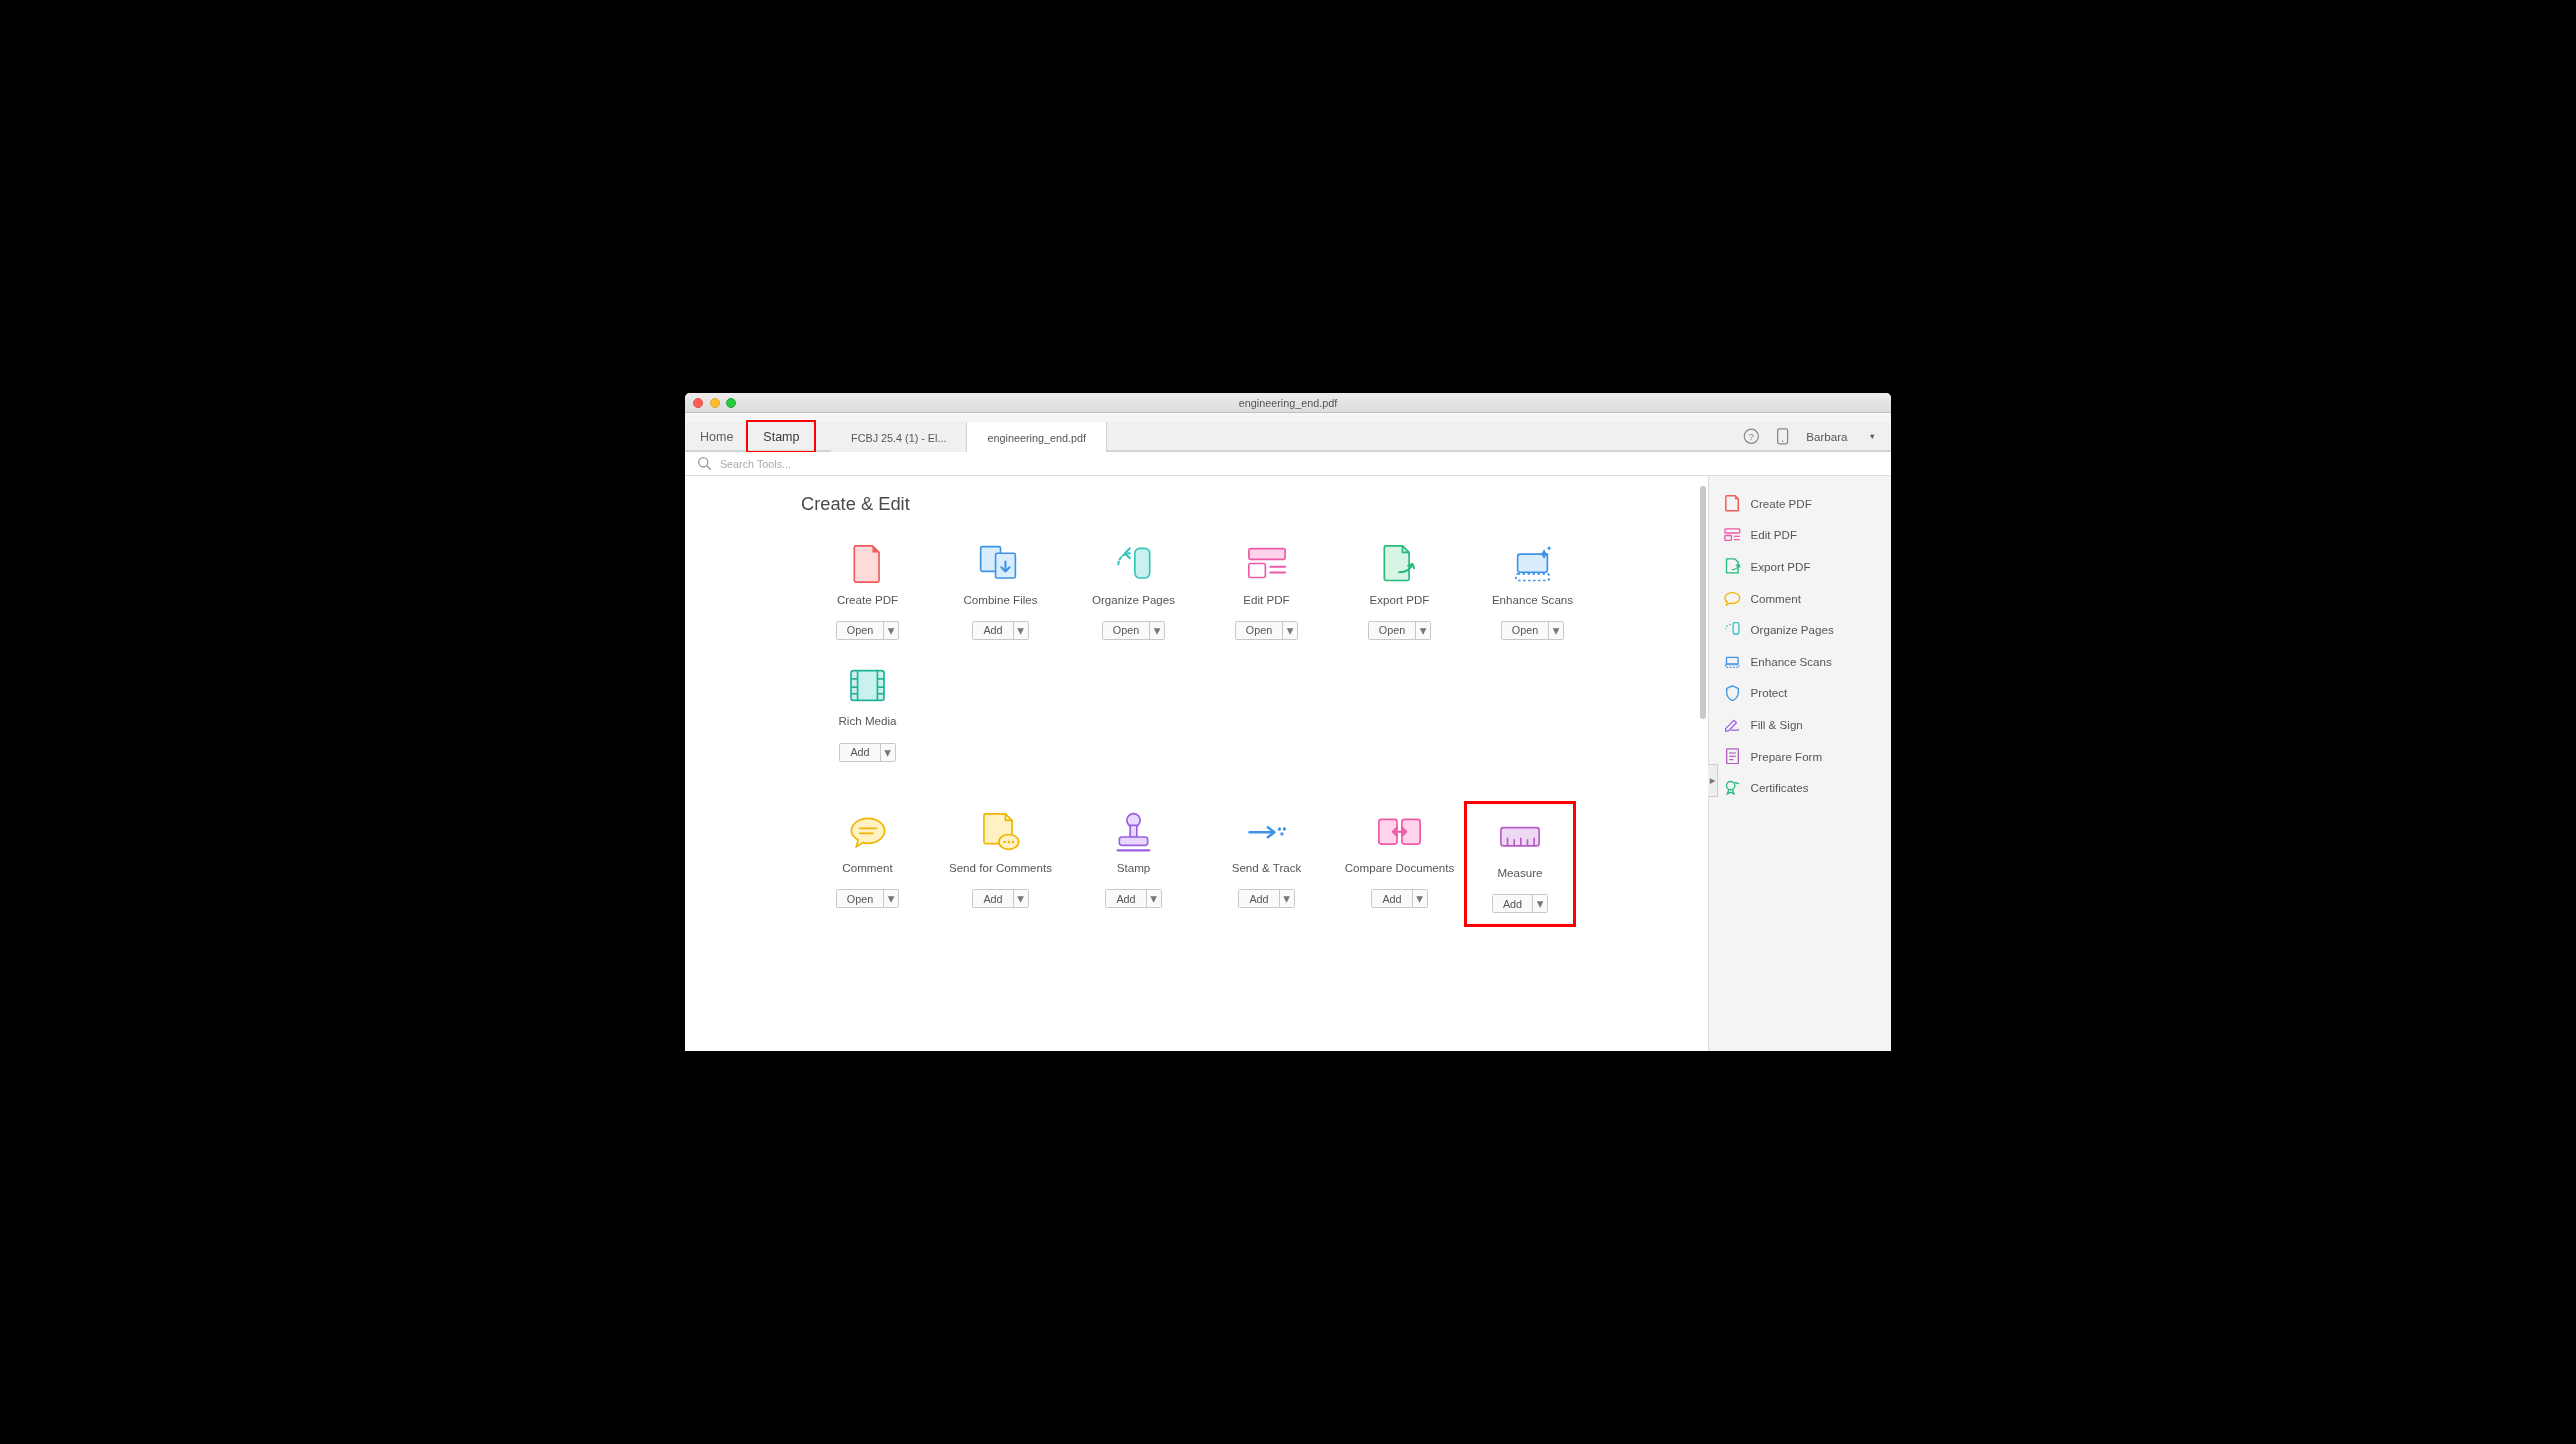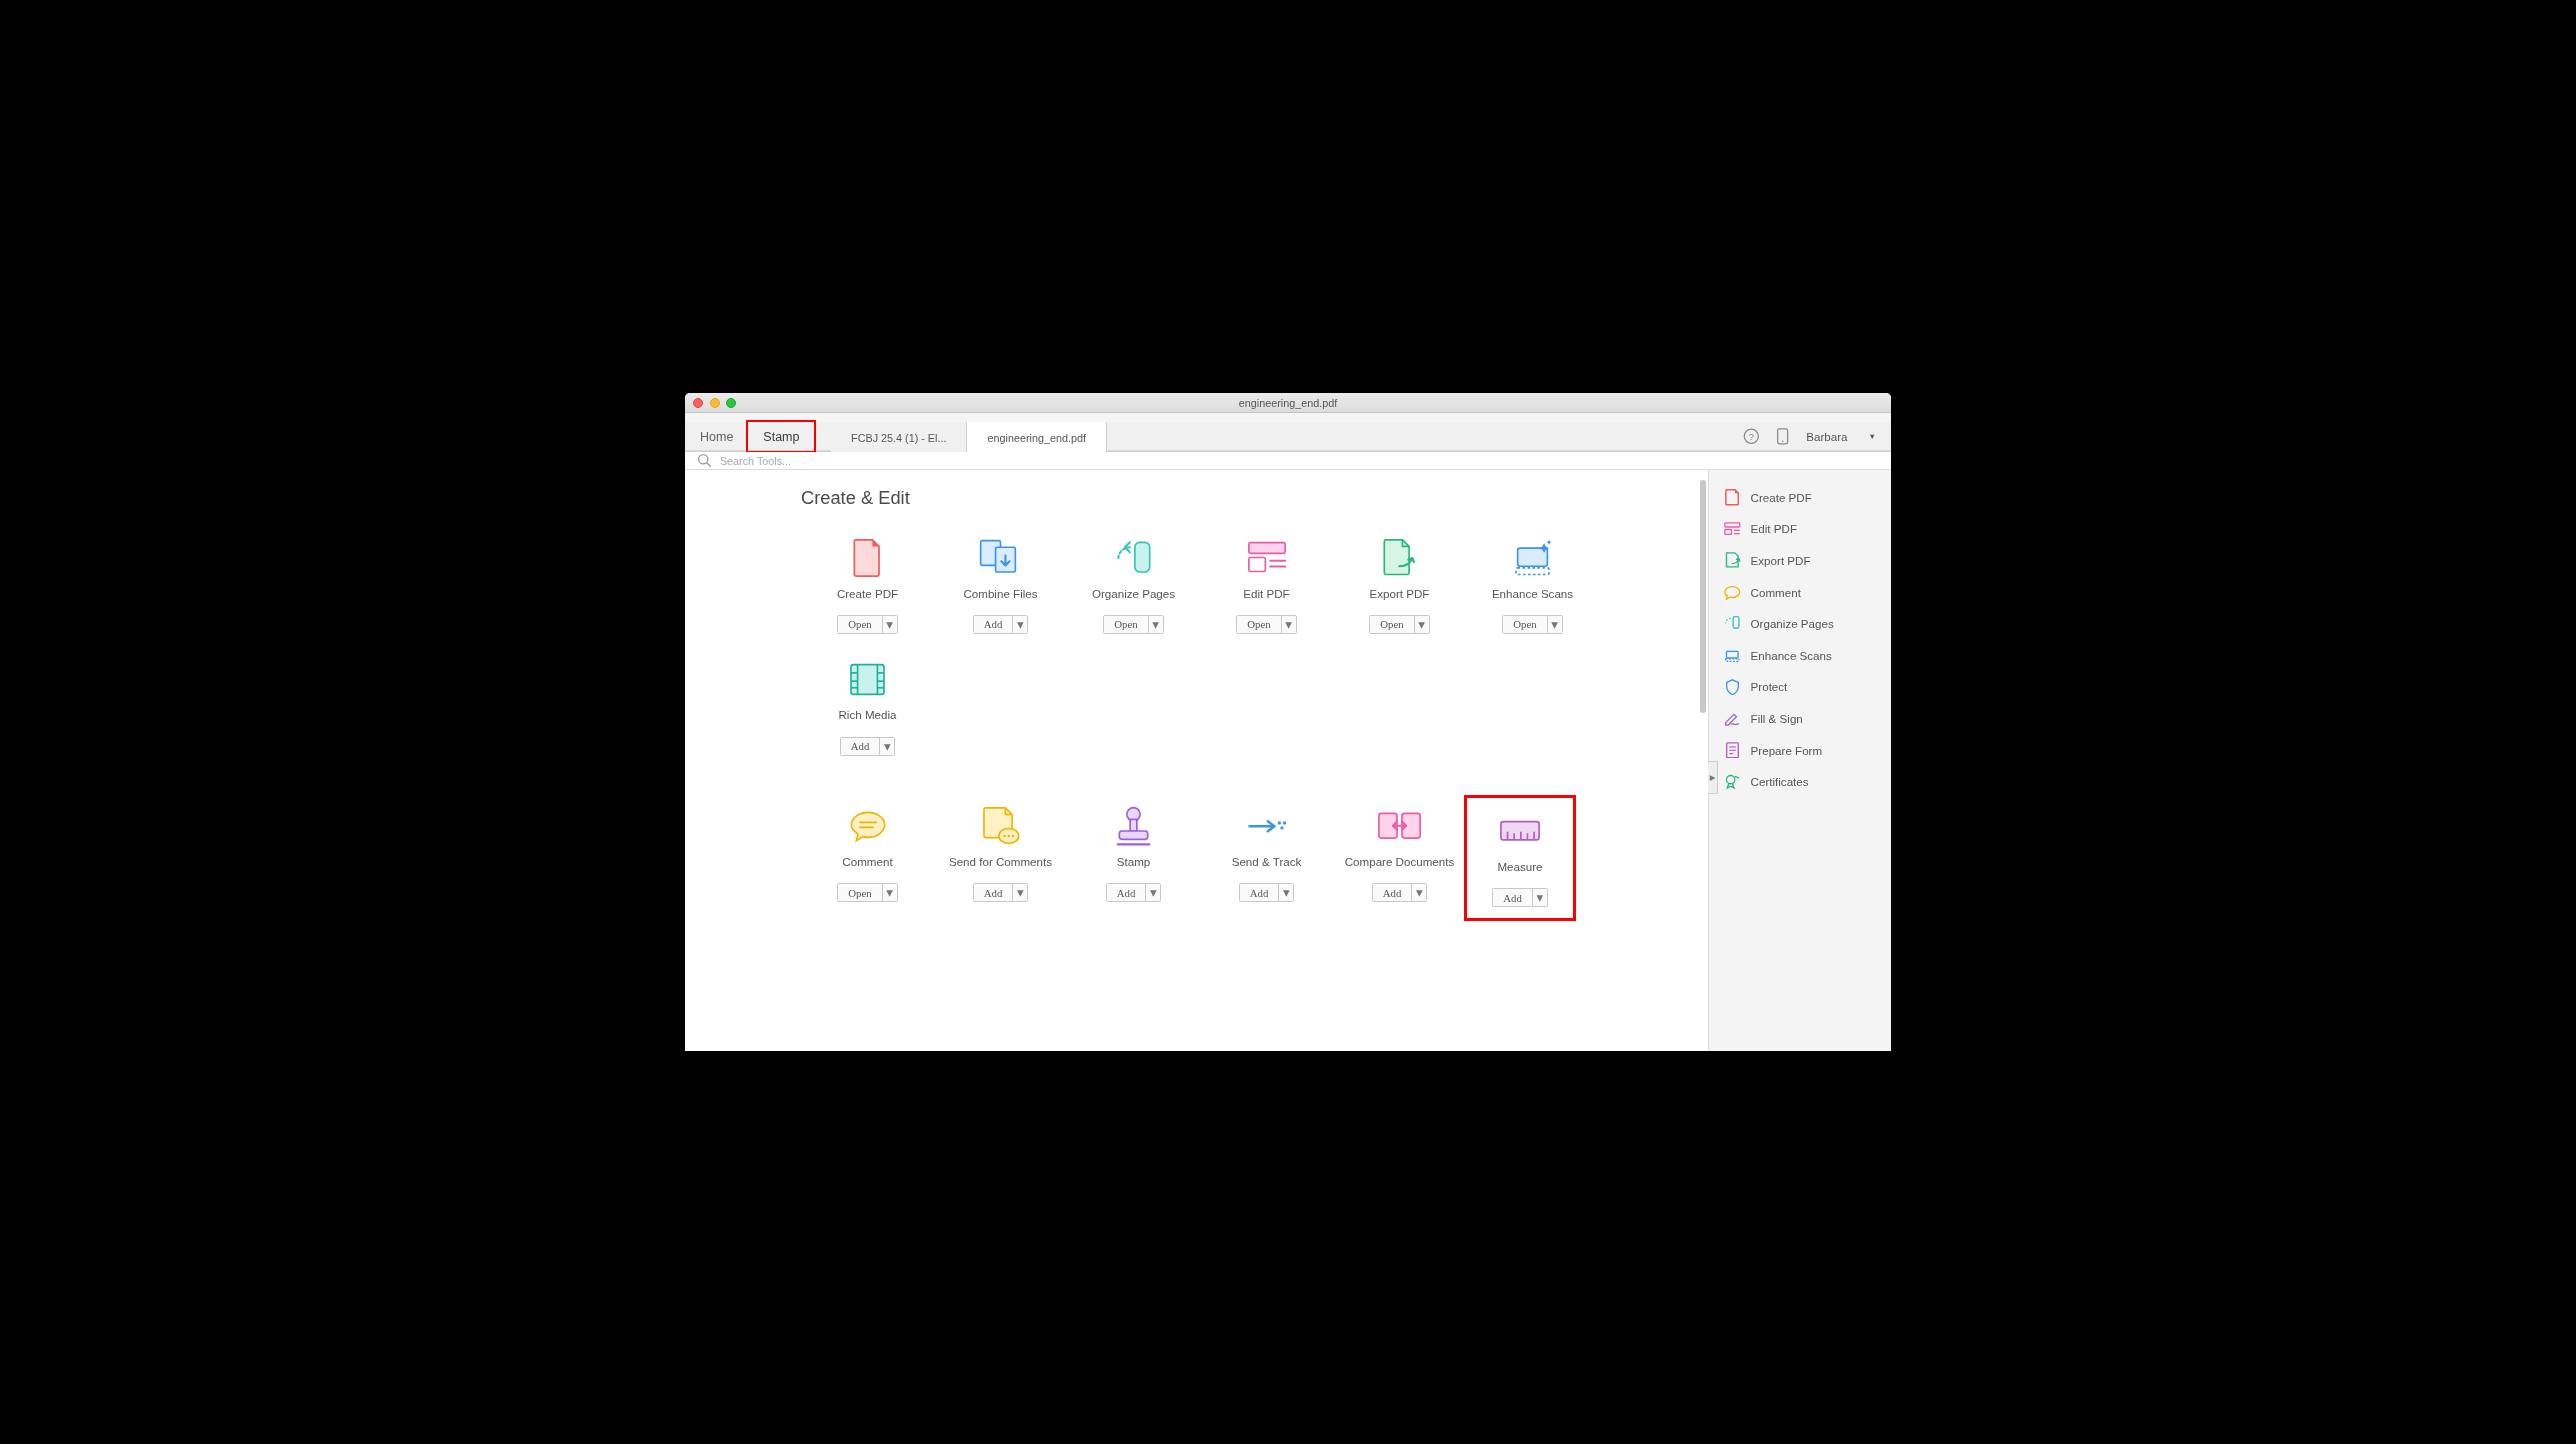--- a/index.html
+++ b/index.html
@@ -60,21 +60,21 @@
     overflow:hidden; text-overflow:ellipsis; white-space:nowrap;
   }
   .doc-tab.active { background:#fff; }
   .tabrow .spacer { flex:1; }
   .tabrow .right-icons { display:flex; align-items:center; gap:15px; padding:0 15px; }
   .icon-btn { width:16.6px; height:16.6px; display:flex; align-items:center; justify-content:center; color:#666; }
   .user-menu { font-size:11.6px; color:#555; display:flex; align-items:center; gap:21px; }
   .highlight-red { outline:2.5px solid #ff0000; outline-offset:-0.8px; }
   
   .searchbar {
-    height:18px; background:#fff; border-bottom:0.8px solid #ddd;
+    height:24px; background:#fff; border-bottom:0.8px solid #ddd;
     display:flex; align-items:center; padding:0 11.6px; gap:8.3px;
   }
   .searchbar input {
     border:none; outline:none; font-size:10.8px; color:#444; flex:1;
     background:transparent;
   }
   .searchbar input::placeholder{color:#aaa;}
   
   .body { flex:1; display:flex; overflow:hidden; }
   .main {
@@ -92,21 +92,21 @@
     padding:5px 0 16.6px;
     display:flex; flex-direction:column; align-items:center;
   }
   .tool .icon-slot { height:48px; display:flex; align-items:center; justify-content:center; }
   .tool-label { font-size:11.6px; color:#555; margin-top:5px; min-height:16.6px; }
   .btn-group {
     margin-top:11.6px; display:inline-flex; border:0.8px solid #c8c8c8;
     border-radius:1.7px; overflow:hidden; background:#fff;
   }
   .btn-main {
-    padding:2.5px 10px; font-size:10.8px; color:#555; background:#fafafa;font-family:Liberation Serif, serif;
+    padding:2.5px 10px; font-size:10.8px; color:#555; background:#fafafa;
   }
   .btn-caret {
     width:15px; display:flex; align-items:center; justify-content:center;
     border-left:0.8px solid #c8c8c8; background:#fafafa; color:#777;
   }
   .highlight-box { outline:3.3px solid #ff0000; outline-offset:-1.7px; padding:10px 0 11.6px; }
   
   .sidebar {
     width:183px; background:#f4f4f4; border-left:0.8px solid #ddd;
     padding:11.6px 0; position:relative;

